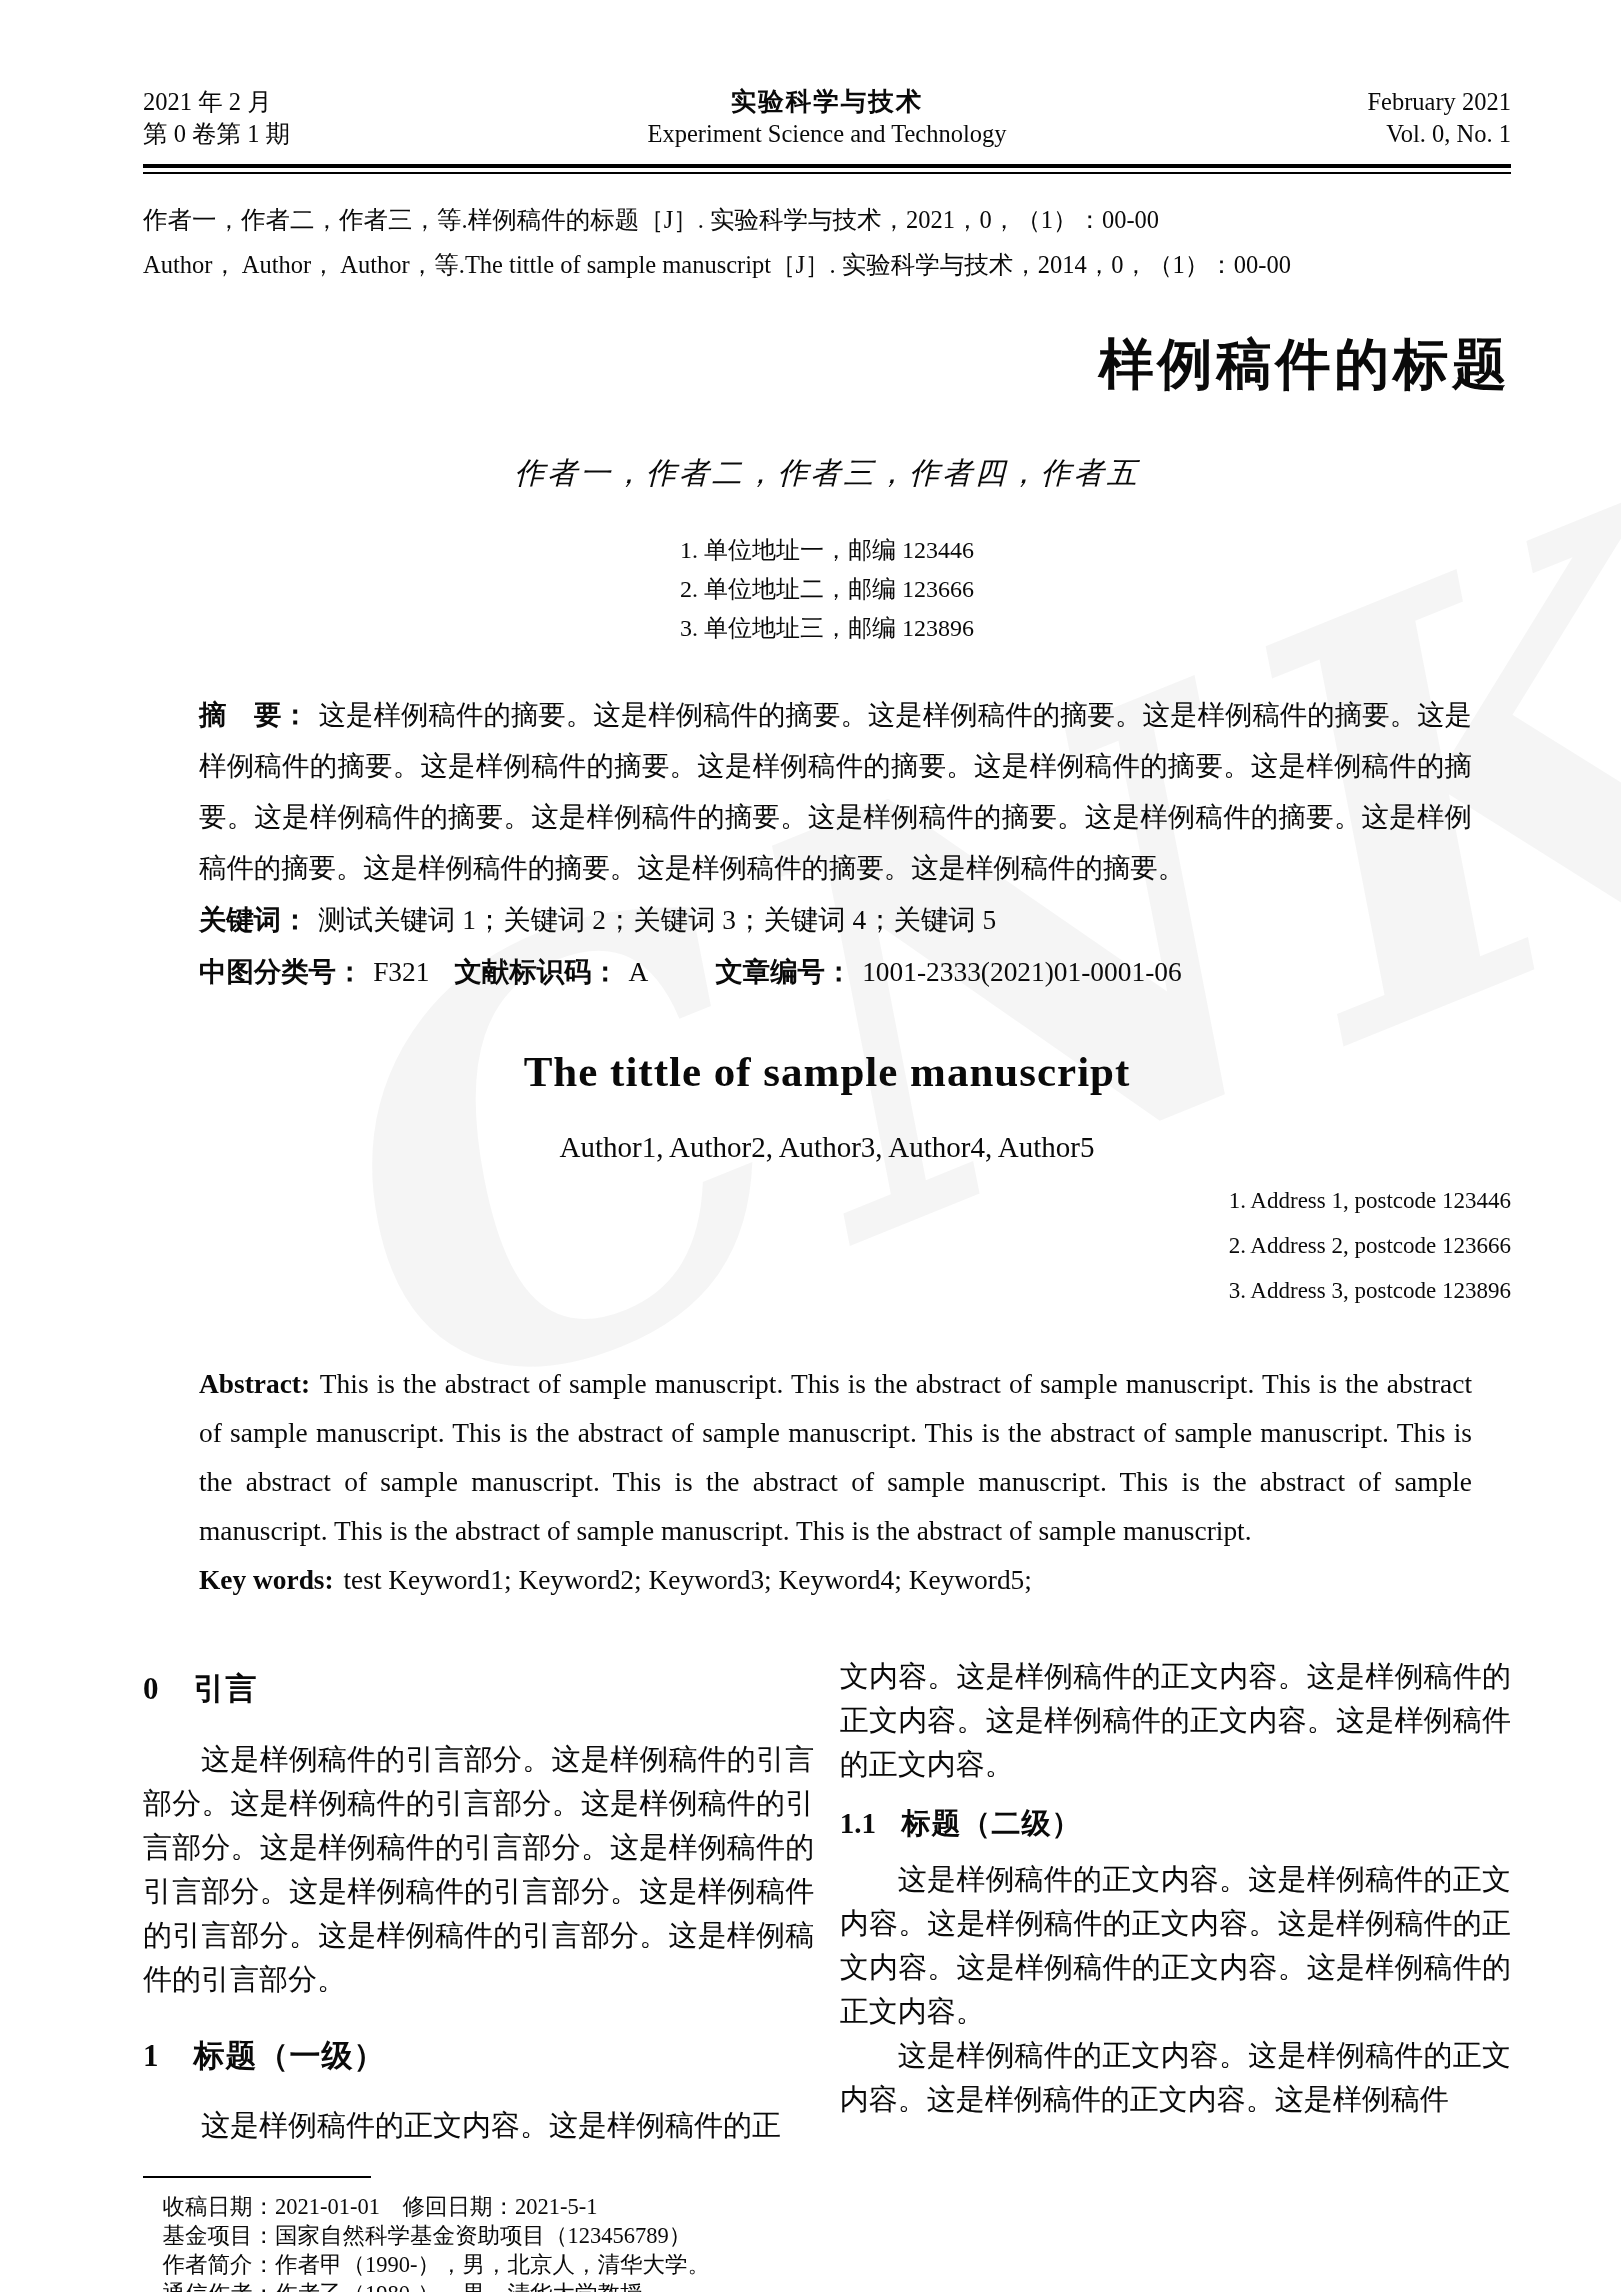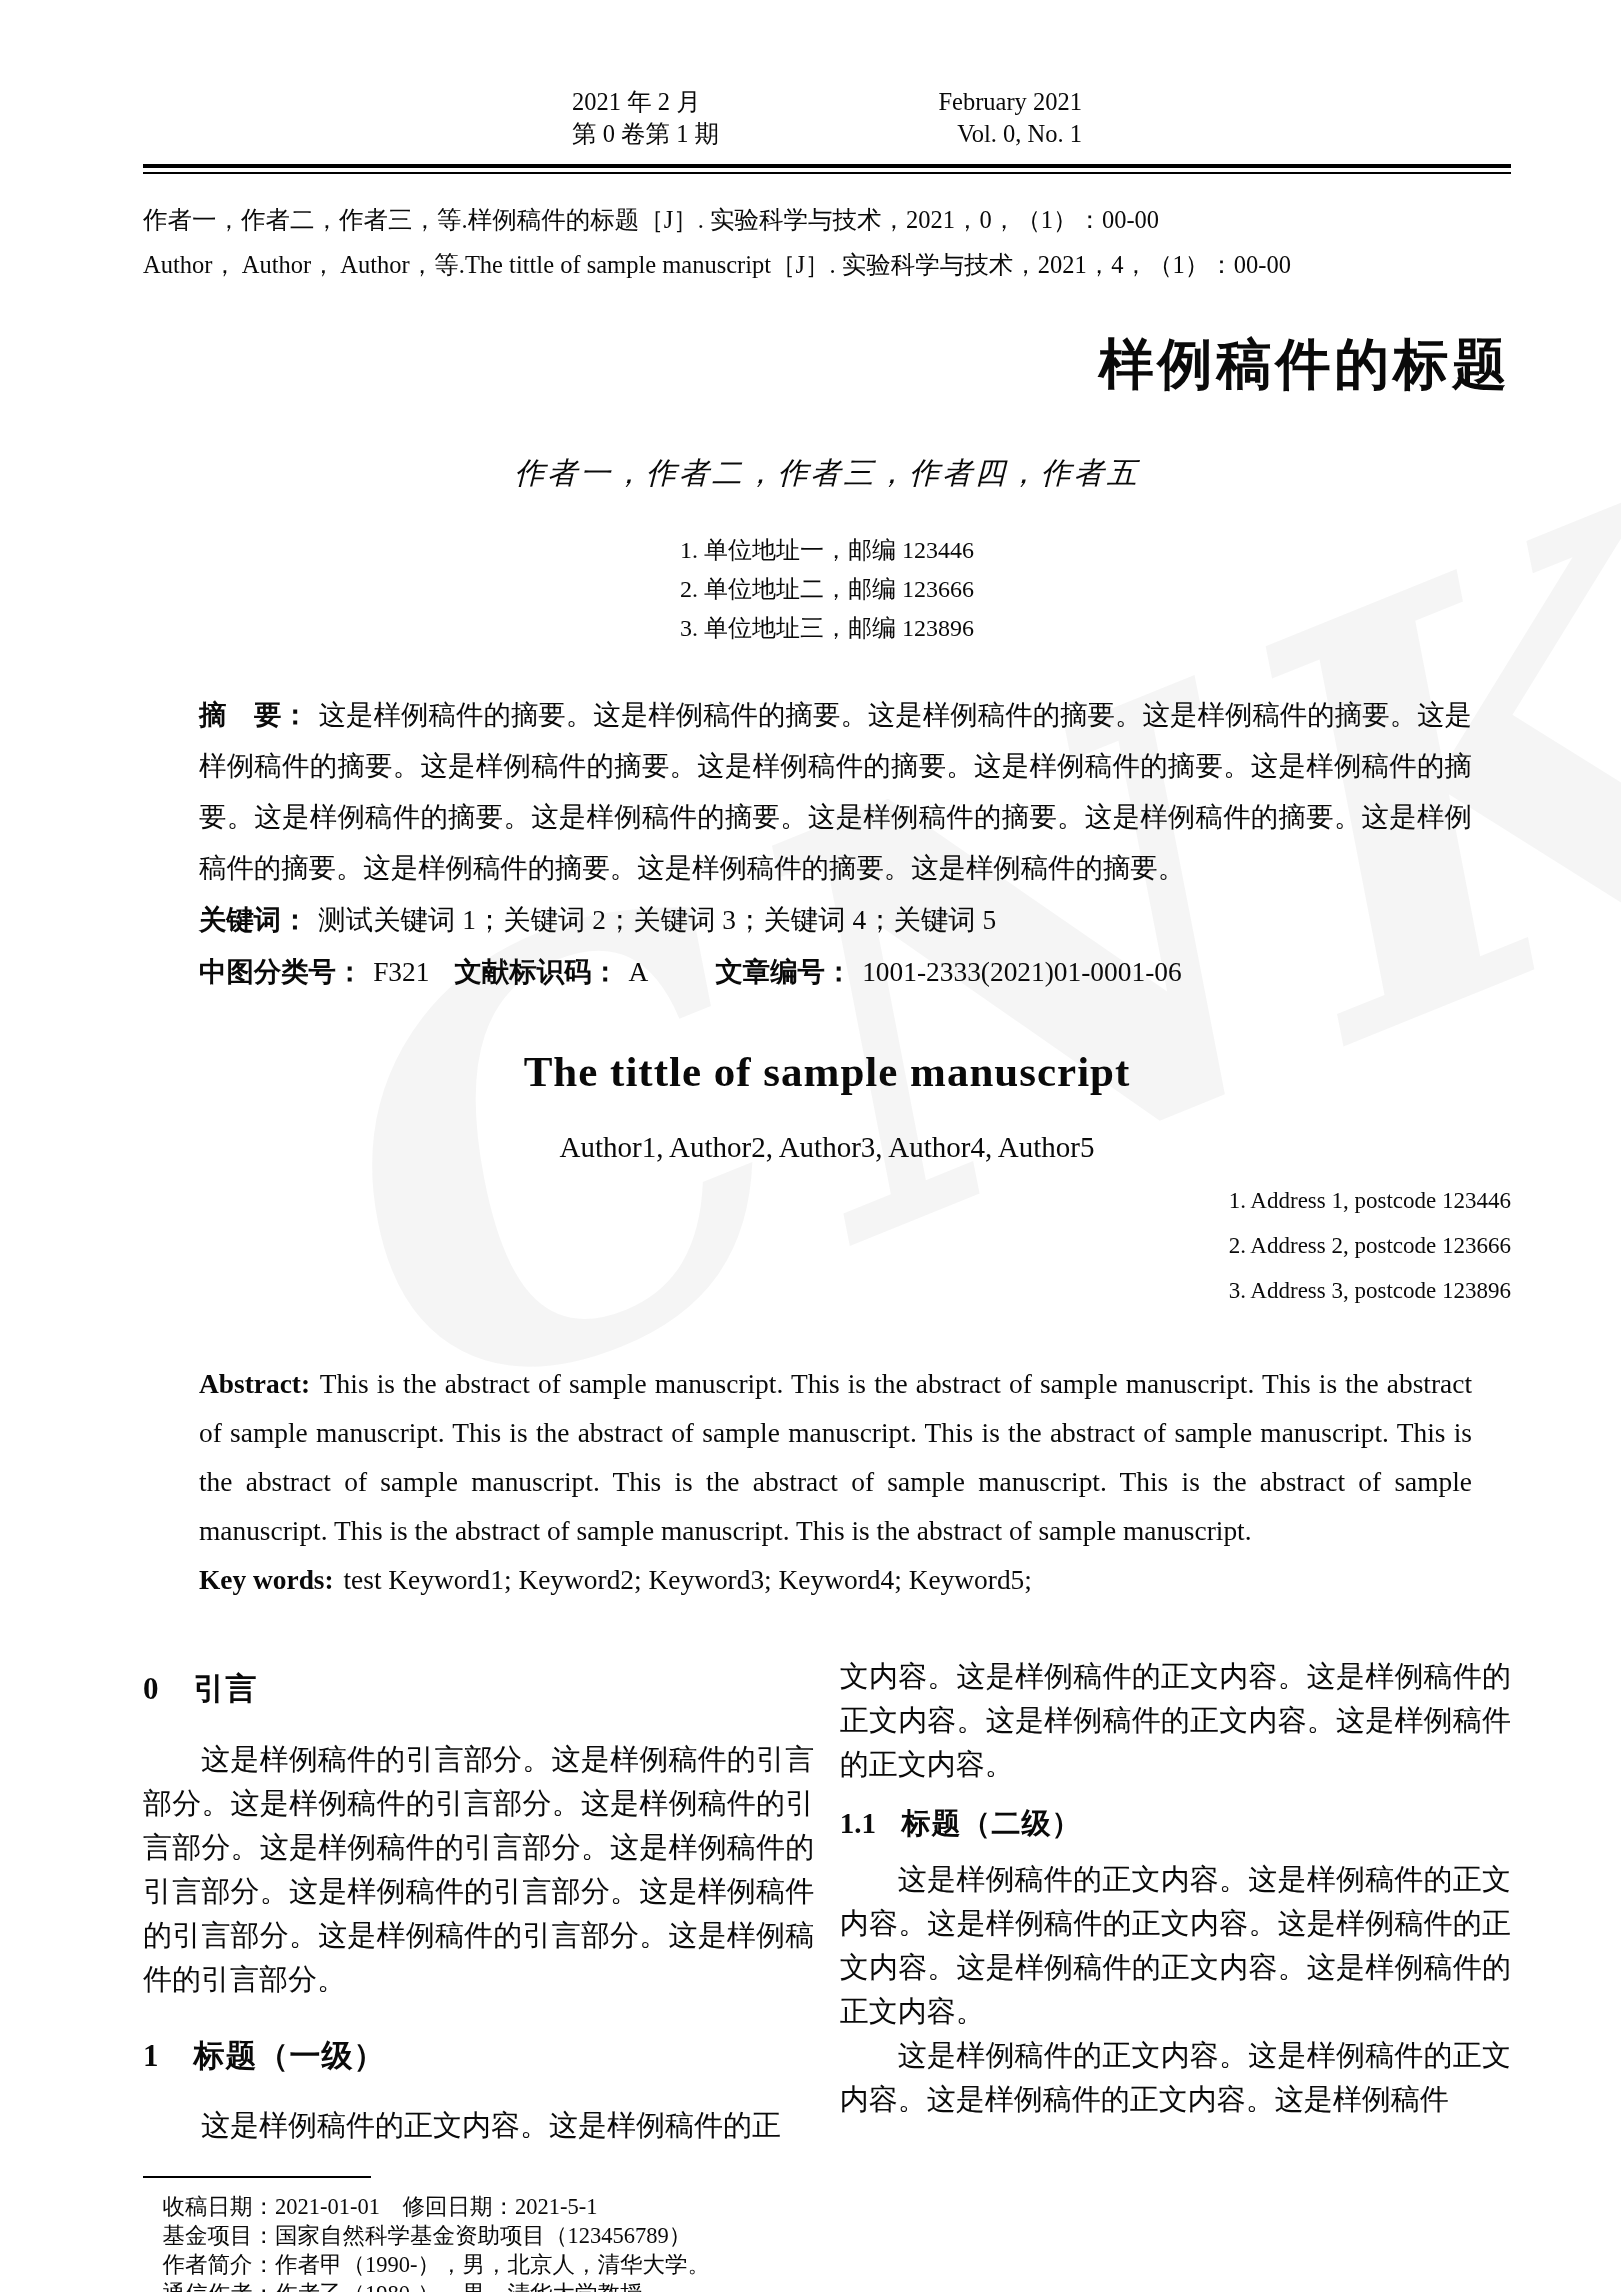--- a/index.html
+++ b/index.html
@@ -82,30 +82,34 @@
 <div class="page">
   <div class="watermark">CNKI</div>
 
   <div class="content">
 
     <div class="jheader">
       <div class="jh-left">
         <div>2021 年 2 月</div>
         <div>第 0 卷第 1 期</div>
       </div>
+      <div class="jh-center">
+        <div class="jh-zh-title">实验科学与技术</div>
+        <div>Experiment Science and Technology</div>
+      </div>
       <div class="jh-right">
         <div>February 2021</div>
         <div>Vol. 0, No. 1</div>
       </div>
     </div>
     <div class="double-rule"></div>
 
     <div class="citation">
       <div>作者一，作者二，作者三，等.样例稿件的标题［J］. 实验科学与技术，2021，0，（1）：00-00</div>
-      <div>Author， Author， Author，等.The tittle of sample manuscript［J］. 实验科学与技术，2021，4，（1）：00-00</div>
+      <div>Author， Author， Author，等.The tittle of sample manuscript［J］. 实验科学与技术，2014，0，（1）：00-00</div>
     </div>
 
     <h1 class="zh-title">样例稿件的标题</h1>
     <div class="zh-authors">作者一，作者二，作者三，作者四，作者五</div>
     <div class="affils">
       <div>1. 单位地址一，邮编 123446</div>
       <div>2. 单位地址二，邮编 123666</div>
       <div>3. 单位地址三，邮编 123896</div>
     </div>
 

